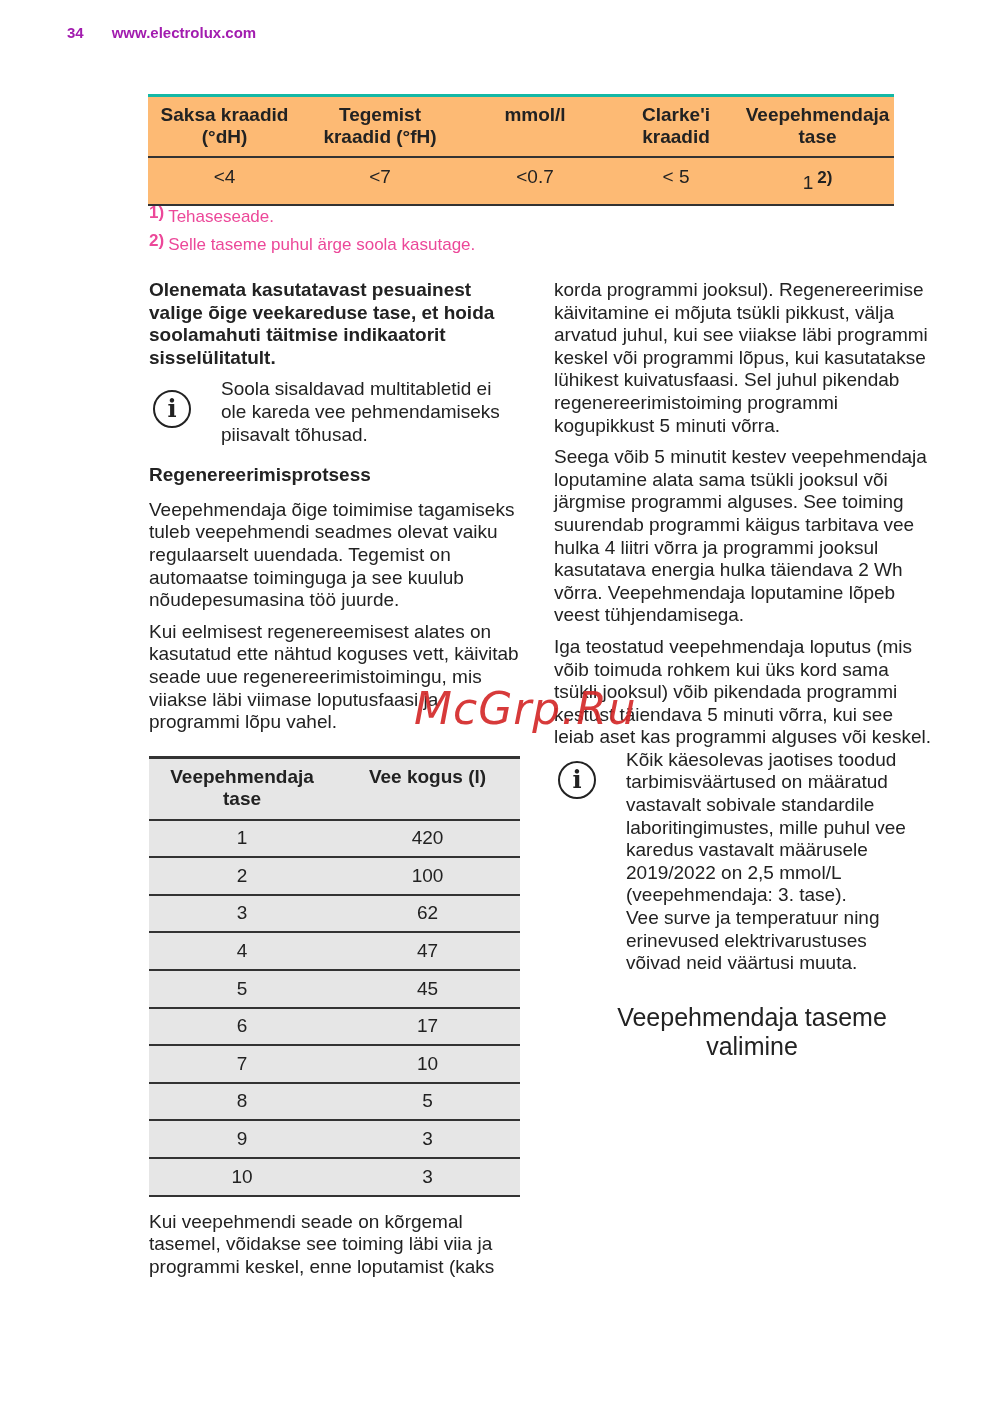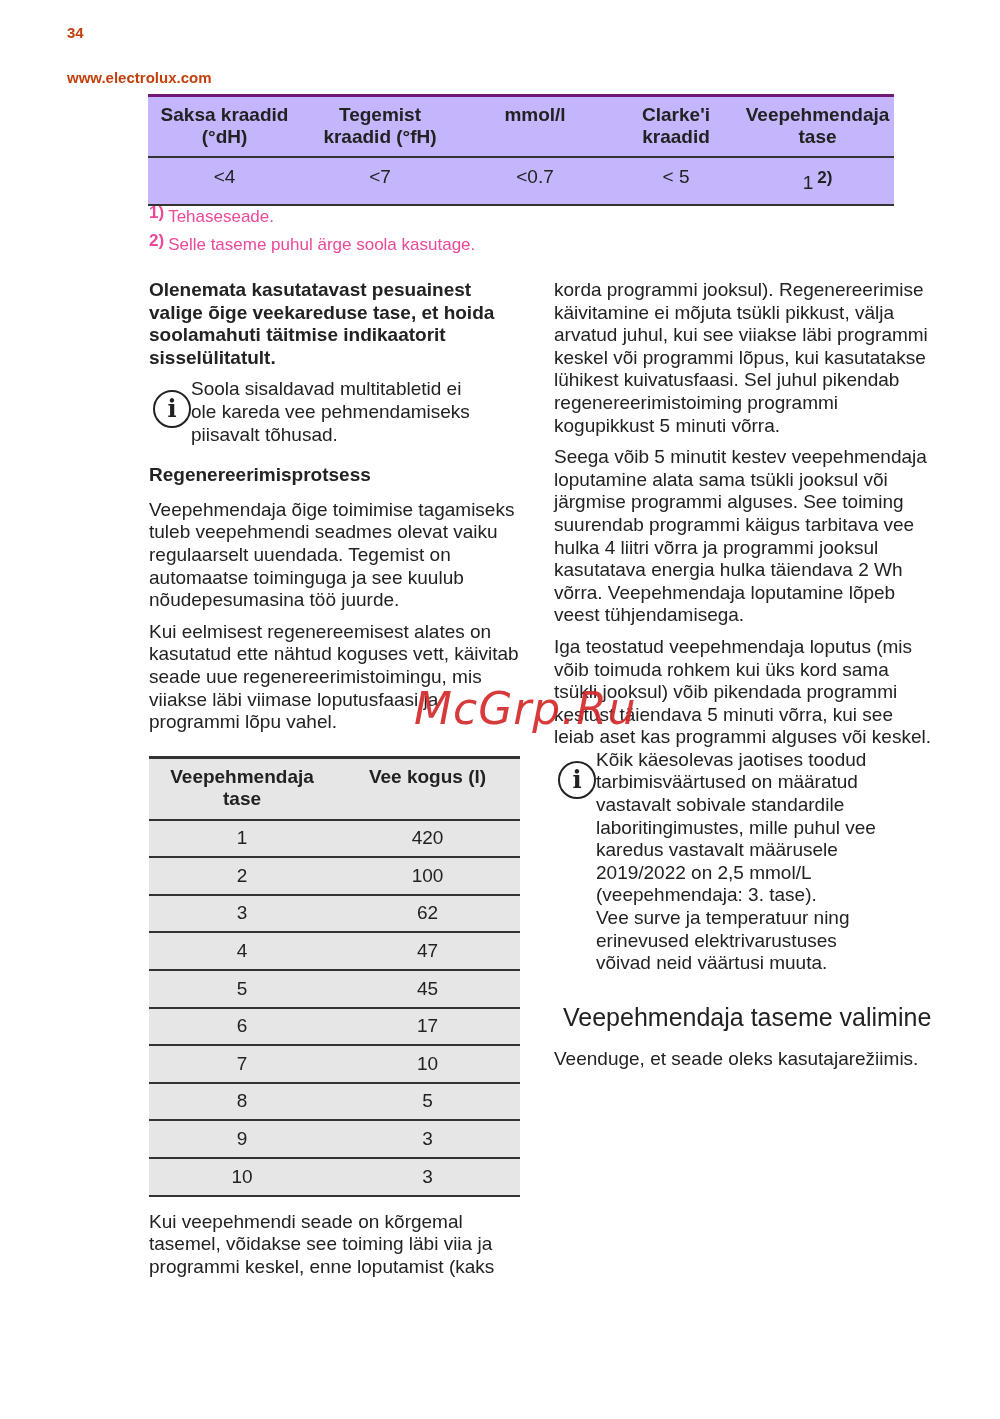--- a/index.html
+++ b/index.html
@@ -5,28 +5,28 @@
   * { box-sizing: border-box; margin: 0; padding: 0; }
   html, body { width: 1000px; height: 1419px; background: #ffffff; }
   body {
     position: relative;
     font-family: "Liberation Sans", "DejaVu Sans", sans-serif;
     color: #222222;
     overflow: hidden;
   }
   .header {
     position: absolute; top: 24px; left: 67px;
-    font-weight: bold; font-size: 15px; color: #c2410c;
-    display: flex; gap: 28px; flex-direction: column;
+    font-weight: bold; font-size: 15px; color: #a21caf;
+    display: flex; gap: 28px;
   }
   
   .htable {
     position: absolute; left: 148px; top: 94px; width: 746px;
-    border-collapse: collapse; background: #c4b5fd;
-    border-top: 3px solid #701a75; border-bottom: 2px solid #333;
+    border-collapse: collapse; background: #fdba74;
+    border-top: 3px solid #14b8a6; border-bottom: 2px solid #333;
   }
   .htable th {
     font-weight: bold; font-size: 19px; line-height: 22px;
     text-align: center; vertical-align: top;
     padding: 7px 4px 8px 4px; color: #222;
     border-bottom: 2px solid #333;
   }
   .htable td {
     font-size: 19px; text-align: center; vertical-align: top;
     padding: 8px 4px 16px 4px; color: #222; height: 44px;
@@ -45,40 +45,40 @@
 
   .note { display: flex; margin-bottom: 18px; }
   .note .icon {
     width: 38px; height: 38px; border-radius: 50%;
     border: 2px solid #222; flex: 0 0 38px;
     display: flex; align-items: center; justify-content: center;
     font-family: "DejaVu Serif", "Liberation Serif", serif;
     font-weight: bold; font-size: 24px; color: #222;
     margin: 12px 0 0 4px;
   }
-  .note .text { width: 290px; }
+  .note .text { margin-left: 30px; width: 290px; }
 
   .wtable {
     width: 371px; border-collapse: collapse; background: #e6e6e6;
     border-top: 3px solid #333; border-bottom: 2px solid #333;
     margin: 22px 0 14px 0;
   }
   .wtable th {
     font-weight: bold; font-size: 19px; line-height: 22px;
     vertical-align: top; text-align: center; padding: 7px 4px 9px 4px;
     border-bottom: 2px solid #333; color: #222;
   }
   .wtable td {
     font-size: 19px; text-align: center; height: 37.6px;
     border-bottom: 2px solid #333; color: #222;
   }
   .wtable tr:last-child td { border-bottom: none; }
   .wtable .c1 { width: 186px; }
 
-  .section-title { font-size: 25px; line-height: 29px; font-weight: normal; margin: 28px 0 16px 9px; color: #222; }
+  .section-title { font-size: 25px; line-height: 29px; font-weight: normal; margin: 28px 0 16px 16px; color: #222; text-align: center; }
 
   .watermark {
     position: absolute; left: 414px; top: 683px;
     font-family: "DejaVu Sans", sans-serif; font-style: italic;
     font-size: 44px; color: #d42a2a; letter-spacing: 1px;
     opacity: 0.92; pointer-events: none;
   }
 </style>
 </head>
 <body>
@@ -183,16 +183,15 @@
   <p>Seega võib 5 minutit kestev veepehmendaja loputamine alata sama tsükli jooksul või järgmise programmi alguses. See toiming suurendab programmi käigus tarbitava vee hulka 4 liitri võrra ja programmi jooksul kasutatava energia hulka täiendava 2 Wh võrra. Veepehmendaja loputamine lõpeb veest tühjendamisega.</p>
   <p style="margin-bottom:0">Iga teostatud veepehmendaja loputus (mis võib toimuda rohkem kui üks kord sama tsükli jooksul) võib pikendada programmi kestust täiendava 5 minuti võrra, kui see leiab aset kas programmi alguses või keskel.</p>
   <div class="note">
     <div class="icon">i</div>
     <div class="text">
       <div>Kõik käesolevas jaotises toodud tarbimisväärtused on määratud vastavalt sobivale standardile laboritingimustes, mille puhul vee karedus vastavalt määrusele 2019/2022 on 2,5 mmol/L (veepehmendaja: 3. tase).</div>
       <div>Vee surve ja temperatuur ning erinevused elektrivarustuses võivad neid väärtusi muuta.</div>
     </div>
   </div>
   <h2 class="section-title">Veepehmendaja taseme valimine</h2>
-  <p>Veenduge, et seade oleks kasutajarežiimis.</p>
 </div>
 
 <div class="watermark">McGrp.Ru</div>
 
 </body></html>

